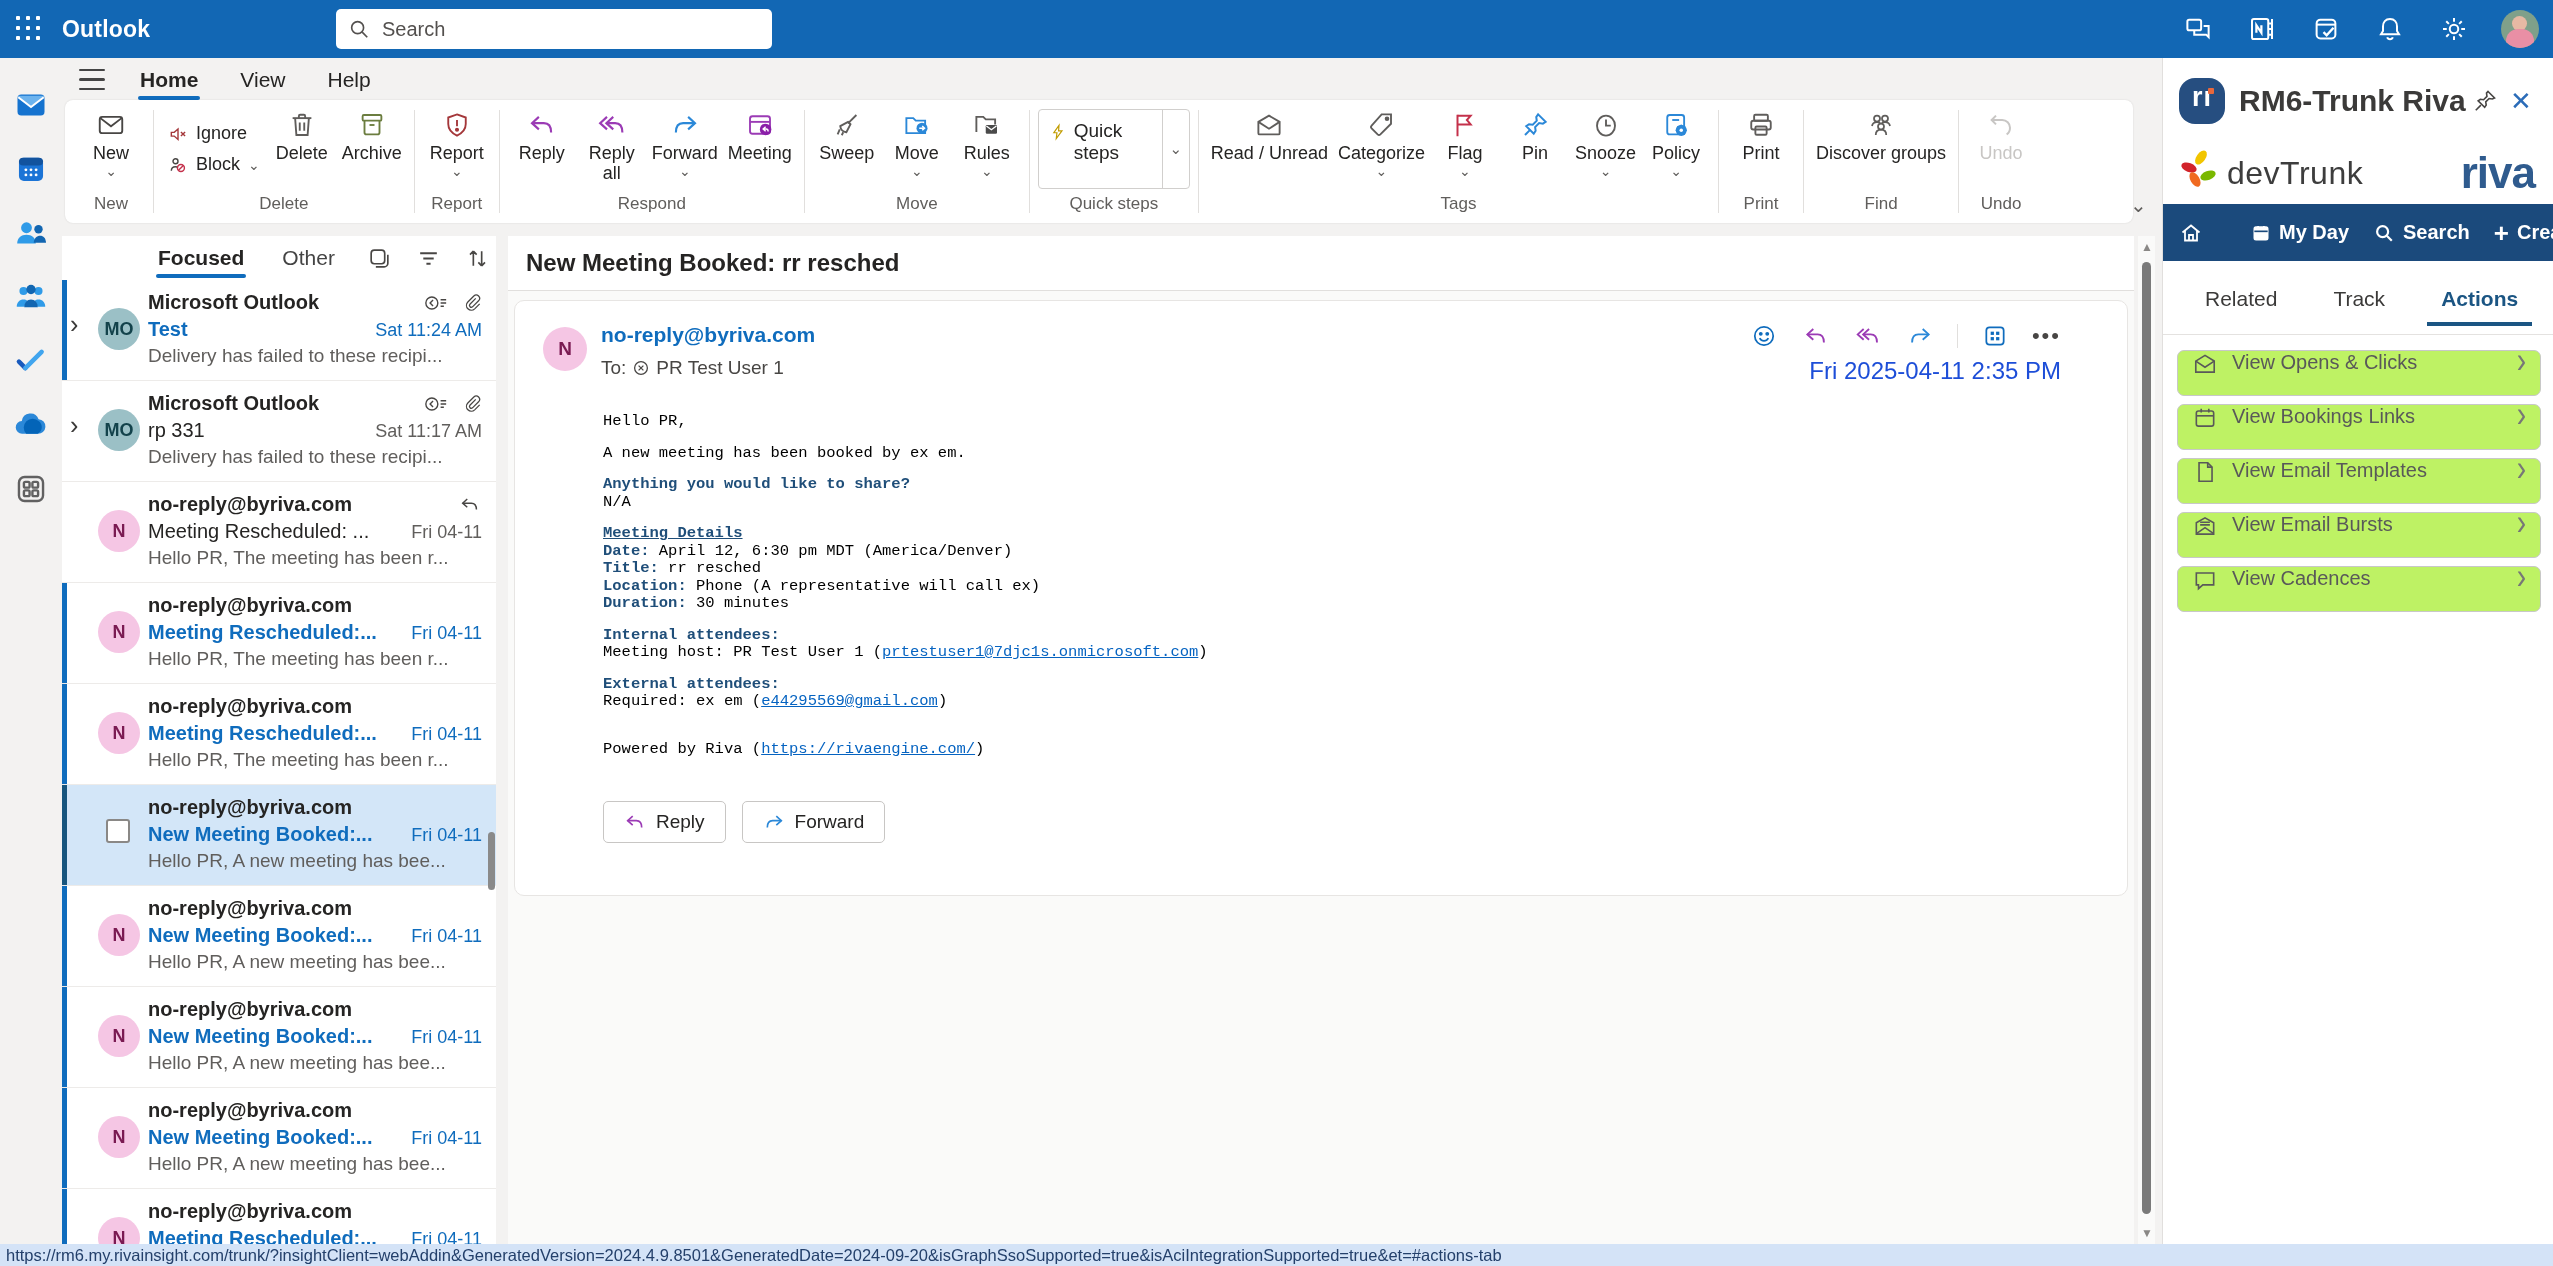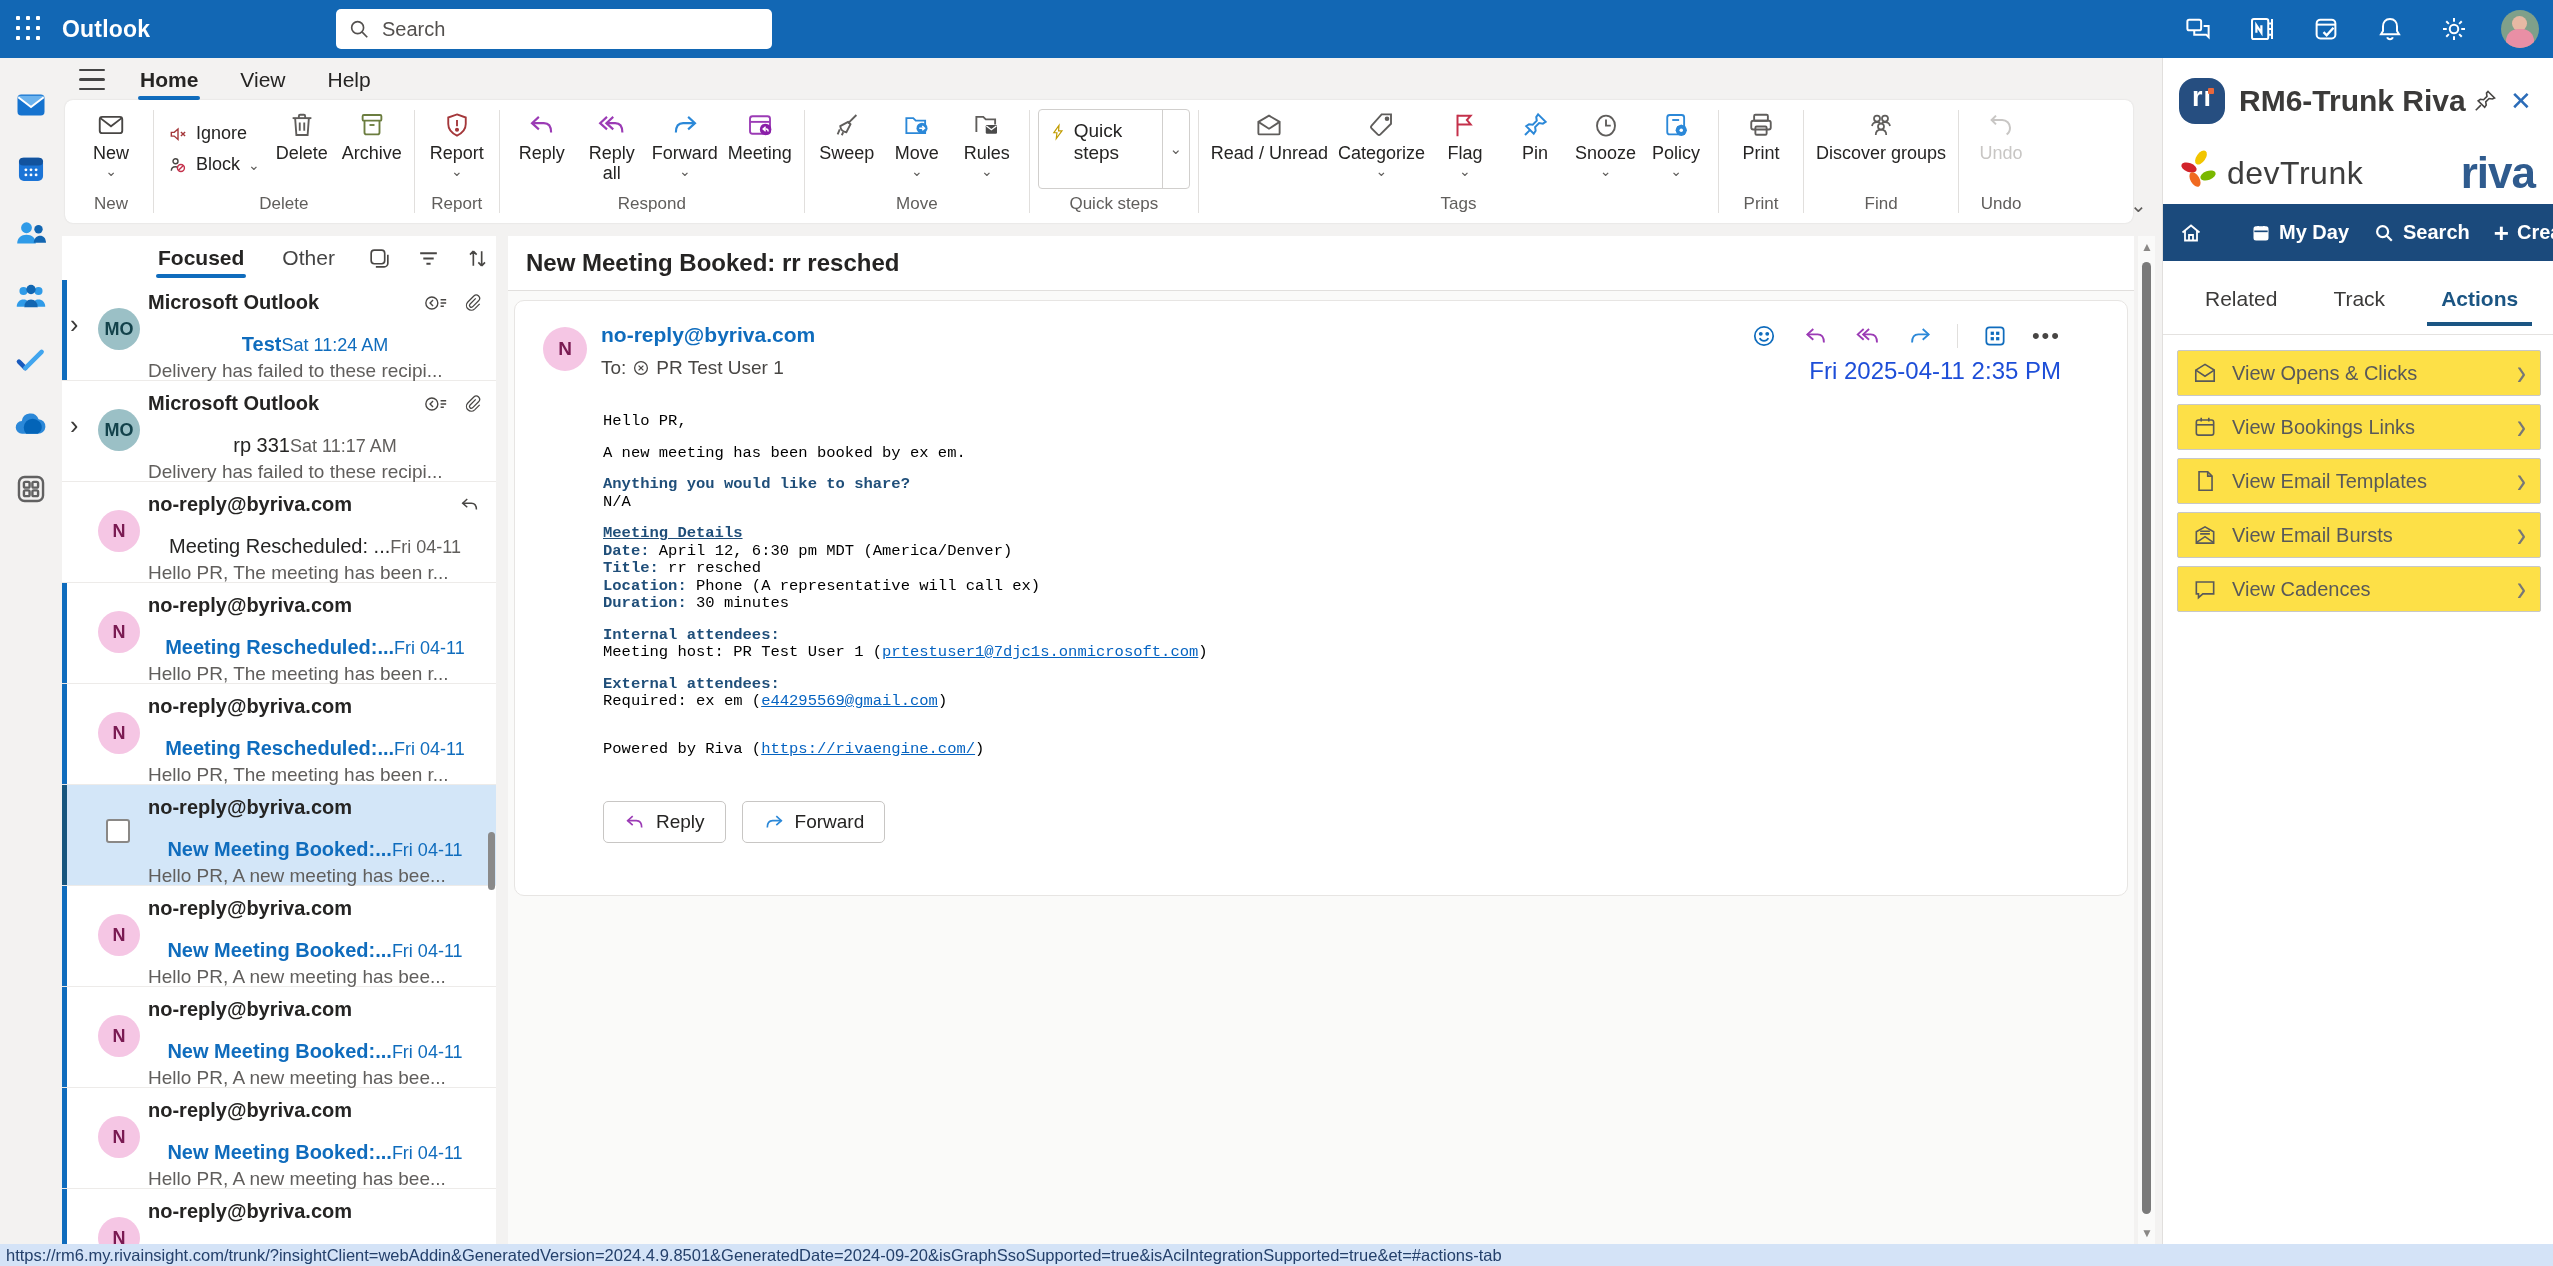--- a/index.html
+++ b/index.html
@@ -68,21 +68,21 @@
   .mail-item.unread .unread-bar{display:block}
   .mail-item.selected .unread-bar{display:block;background:#17557E}
   .expander{position:absolute;left:8px;top:30px;color:#3B3A39;font-size:25px;font-weight:400}
   .avatar{position:absolute;left:36px;top:28px;width:42px;height:42px;border-radius:50%;display:flex;align-items:center;justify-content:center;font-size:18px;font-weight:700}
   .avatar.teal{background:#9BC0C6;color:#13424B}
   .avatar.pink{background:#F5C6E4;color:#7A1A52}
   .mi-checkbox{position:absolute;left:44px;top:34px;width:24px;height:24px;border:2px solid #8A8886;border-radius:3px;background:#fff;box-sizing:border-box}
   .mi-row{display:flex;align-items:center;justify-content:space-between}
   .sender{font-size:20px;font-weight:700;color:#252423;white-space:nowrap;overflow:hidden;text-overflow:ellipsis}
   .mi-icons{display:flex;gap:14px;align-items:center;flex:none;color:#484644}
-  .mi-row2{display:flex;align-items:baseline;justify-content:center;margin-top:19px}
+  .mi-row2{display:flex;align-items:baseline;justify-content:space-between;margin-top:4px}
   .subject{font-size:20px;color:#252423;white-space:nowrap;overflow:hidden;text-overflow:ellipsis;max-width:240px}
   .mail-item.unread .subject{color:#0F6CBD;font-weight:700}
   .mtime{font-size:18px;color:#605E5C;white-space:nowrap}
   .mail-item.unread .mtime{color:#0F6CBD}
   .preview{font-size:19px;color:#605E5C;margin-top:4px;white-space:nowrap;overflow:hidden}
   #list-scrollthumb{position:absolute;right:1px;top:552px;width:7px;height:58px;background:#8A8A8A;border-radius:4px}
 
   
   #readpane{position:absolute;left:508px;top:236px;width:1626px;height:1008px;background:#FAFAF9}
   #rp-titlebar{height:54px;background:#fff;border-bottom:1px solid #E1DFDD;display:flex;align-items:center;padding:0 18px}
@@ -126,21 +126,21 @@
   #devtrunk-name{font-size:32px;color:#3D3D3D;font-weight:400;letter-spacing:.5px}
   #riva-logo{font-size:44px;font-weight:700;color:#2F5B8E;letter-spacing:-1px;line-height:40px}
   #panel-nav{position:absolute;left:0;top:146px;width:100%;height:57px;background:#1B4A7C;display:flex;align-items:center;color:#fff;padding:0 16px;box-sizing:border-box;gap:24px}
   .pnav-item{display:flex;align-items:center;gap:8px;font-size:20px;font-weight:700;color:#fff;cursor:pointer;white-space:nowrap}
   #pnav-spacer{flex:1}
   #panel-tabs{position:absolute;left:0;top:215px;width:100%;height:62px;display:flex;align-items:flex-start;padding:14px 0 0 42px;box-sizing:border-box;gap:56px;border-bottom:1px solid #E4E2E0}
   .ptab{font-size:21px;color:#3B3A39;padding-bottom:14px;position:relative;cursor:pointer}
   .ptab.active{color:#1B5583;font-weight:700}
   .ptab.active:after{content:"";position:absolute;left:-14px;right:-14px;bottom:-1px;height:4px;background:#1B5583}
   #panel-actions{position:absolute;left:14px;top:292px;width:364px;display:flex;flex-direction:column;gap:8px}
-  .action-row{height:46px;border:1px solid #C8C8C8;border-radius:2px;background:#fde047;display:flex;align-items:center;padding:0 14px;box-sizing:border-box;cursor:pointer}
+  .action-row{height:46px;border:1px solid #C8C8C8;border-radius:7px;background:#bef264;display:flex;align-items:flex-start;padding:0 14px;box-sizing:border-box;cursor:pointer}
   .action-row .alabel{font-size:20px;color:#595959;margin-left:14px}
   .action-row .achev{margin-left:auto;font-size:28px;color:#777;line-height:20px;transform:scaleY(1.3)}
 
   
   #statusbar{position:absolute;left:0;top:1244px;width:2553px;height:22px;background:#D4E3F7;display:flex;align-items:center;padding:0 6px;box-sizing:border-box}
   #statusbar span{font-size:16.5px;color:#24406B;white-space:nowrap}
 </style>
 </head>
 <body>
 

